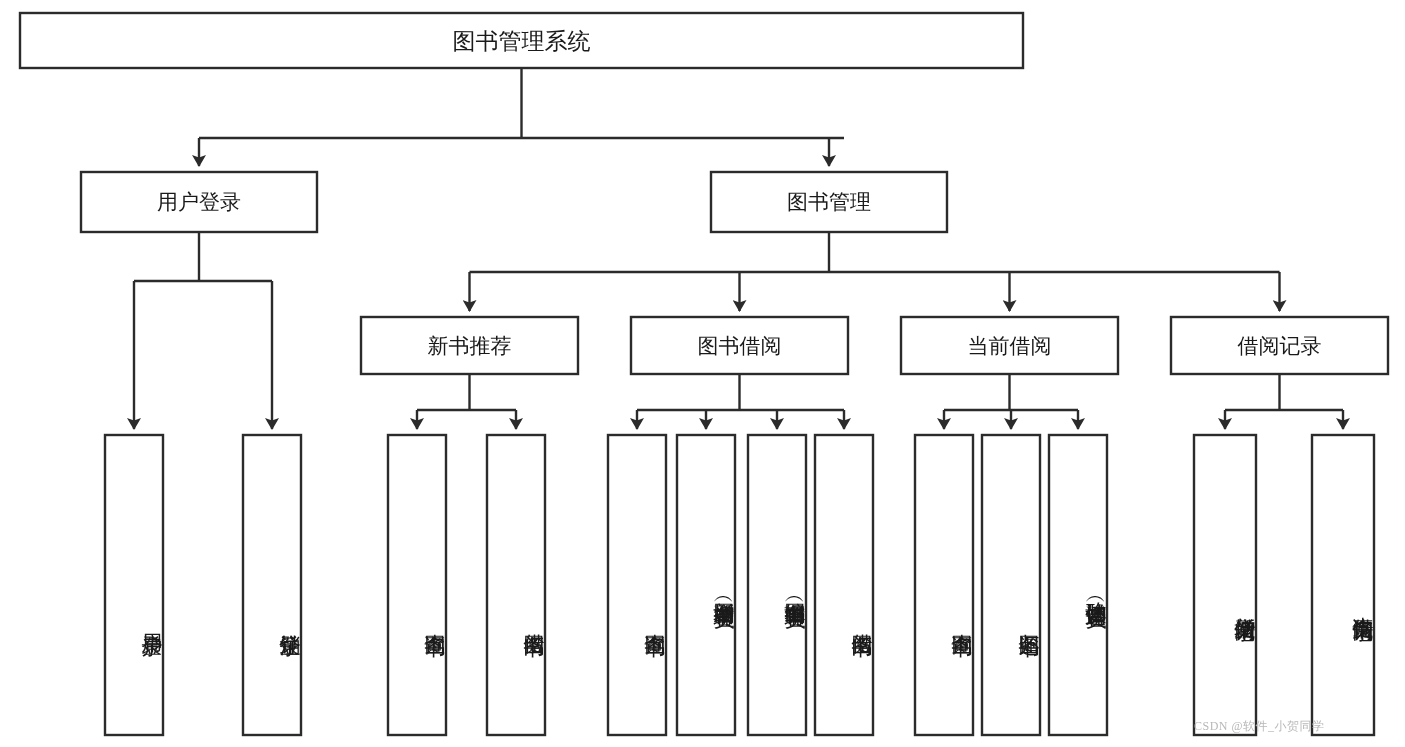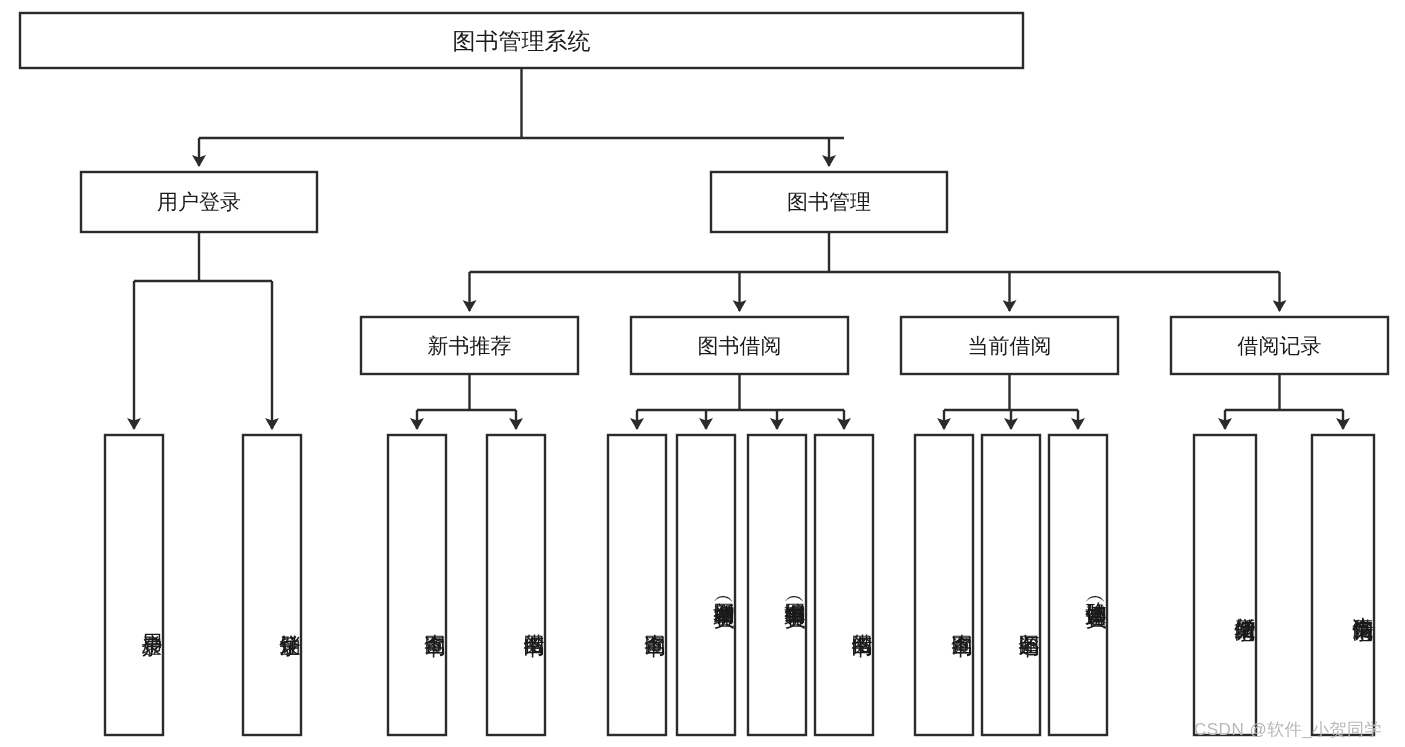--- a/index.html
+++ b/index.html
@@ -59,22 +59,22 @@
     font-family: "DejaVu Sans", "Liberation Sans", sans-serif;
     font-size: 21px;
     line-height: 1.12;
     color: #1a1a1a;
     letter-spacing: 1px;
     white-space: nowrap;
     pointer-events: none;
   }
   .watermark {
     position: absolute;
-    font-family: Liberation Sans, sans-serif;
-    font-size: 17px;
+    font-family: Liberation Serif, serif;
+    font-size: 12px;
     color: #b8b8b8;
     white-space: nowrap;
     letter-spacing: 0.5px;
   }
 </style>
 </head>
 <body>
 
 <div id="diagram-root">
 

